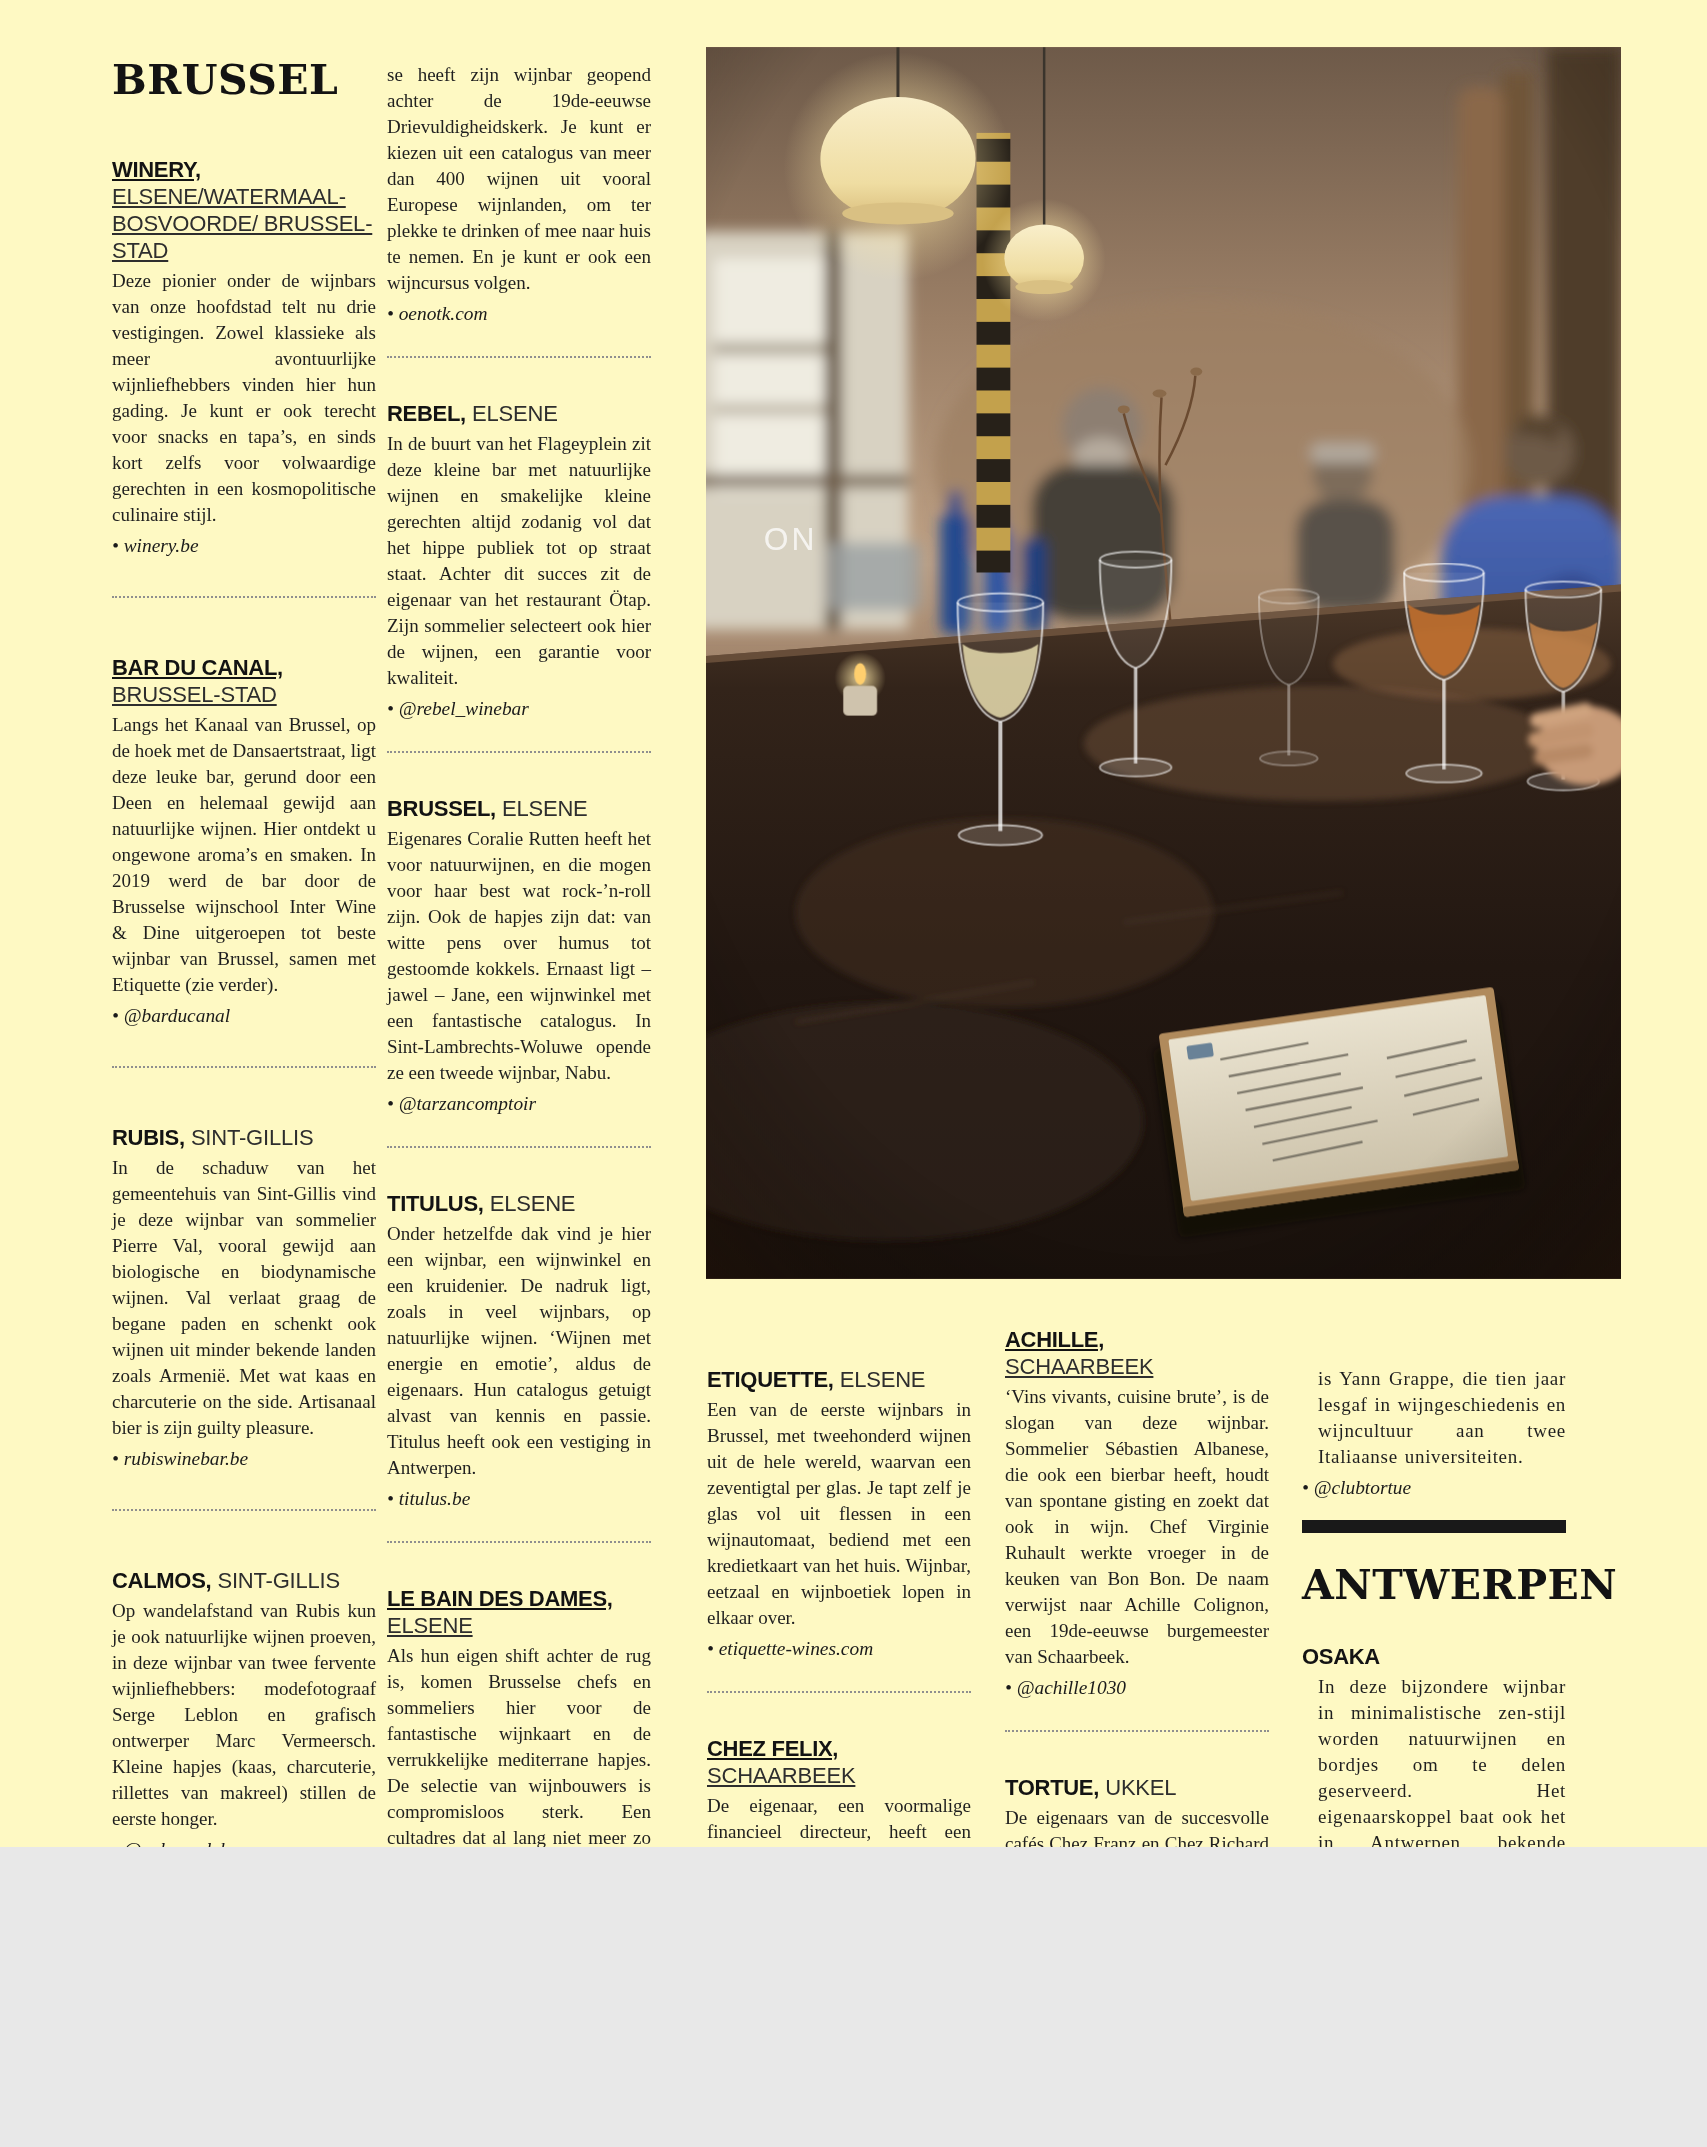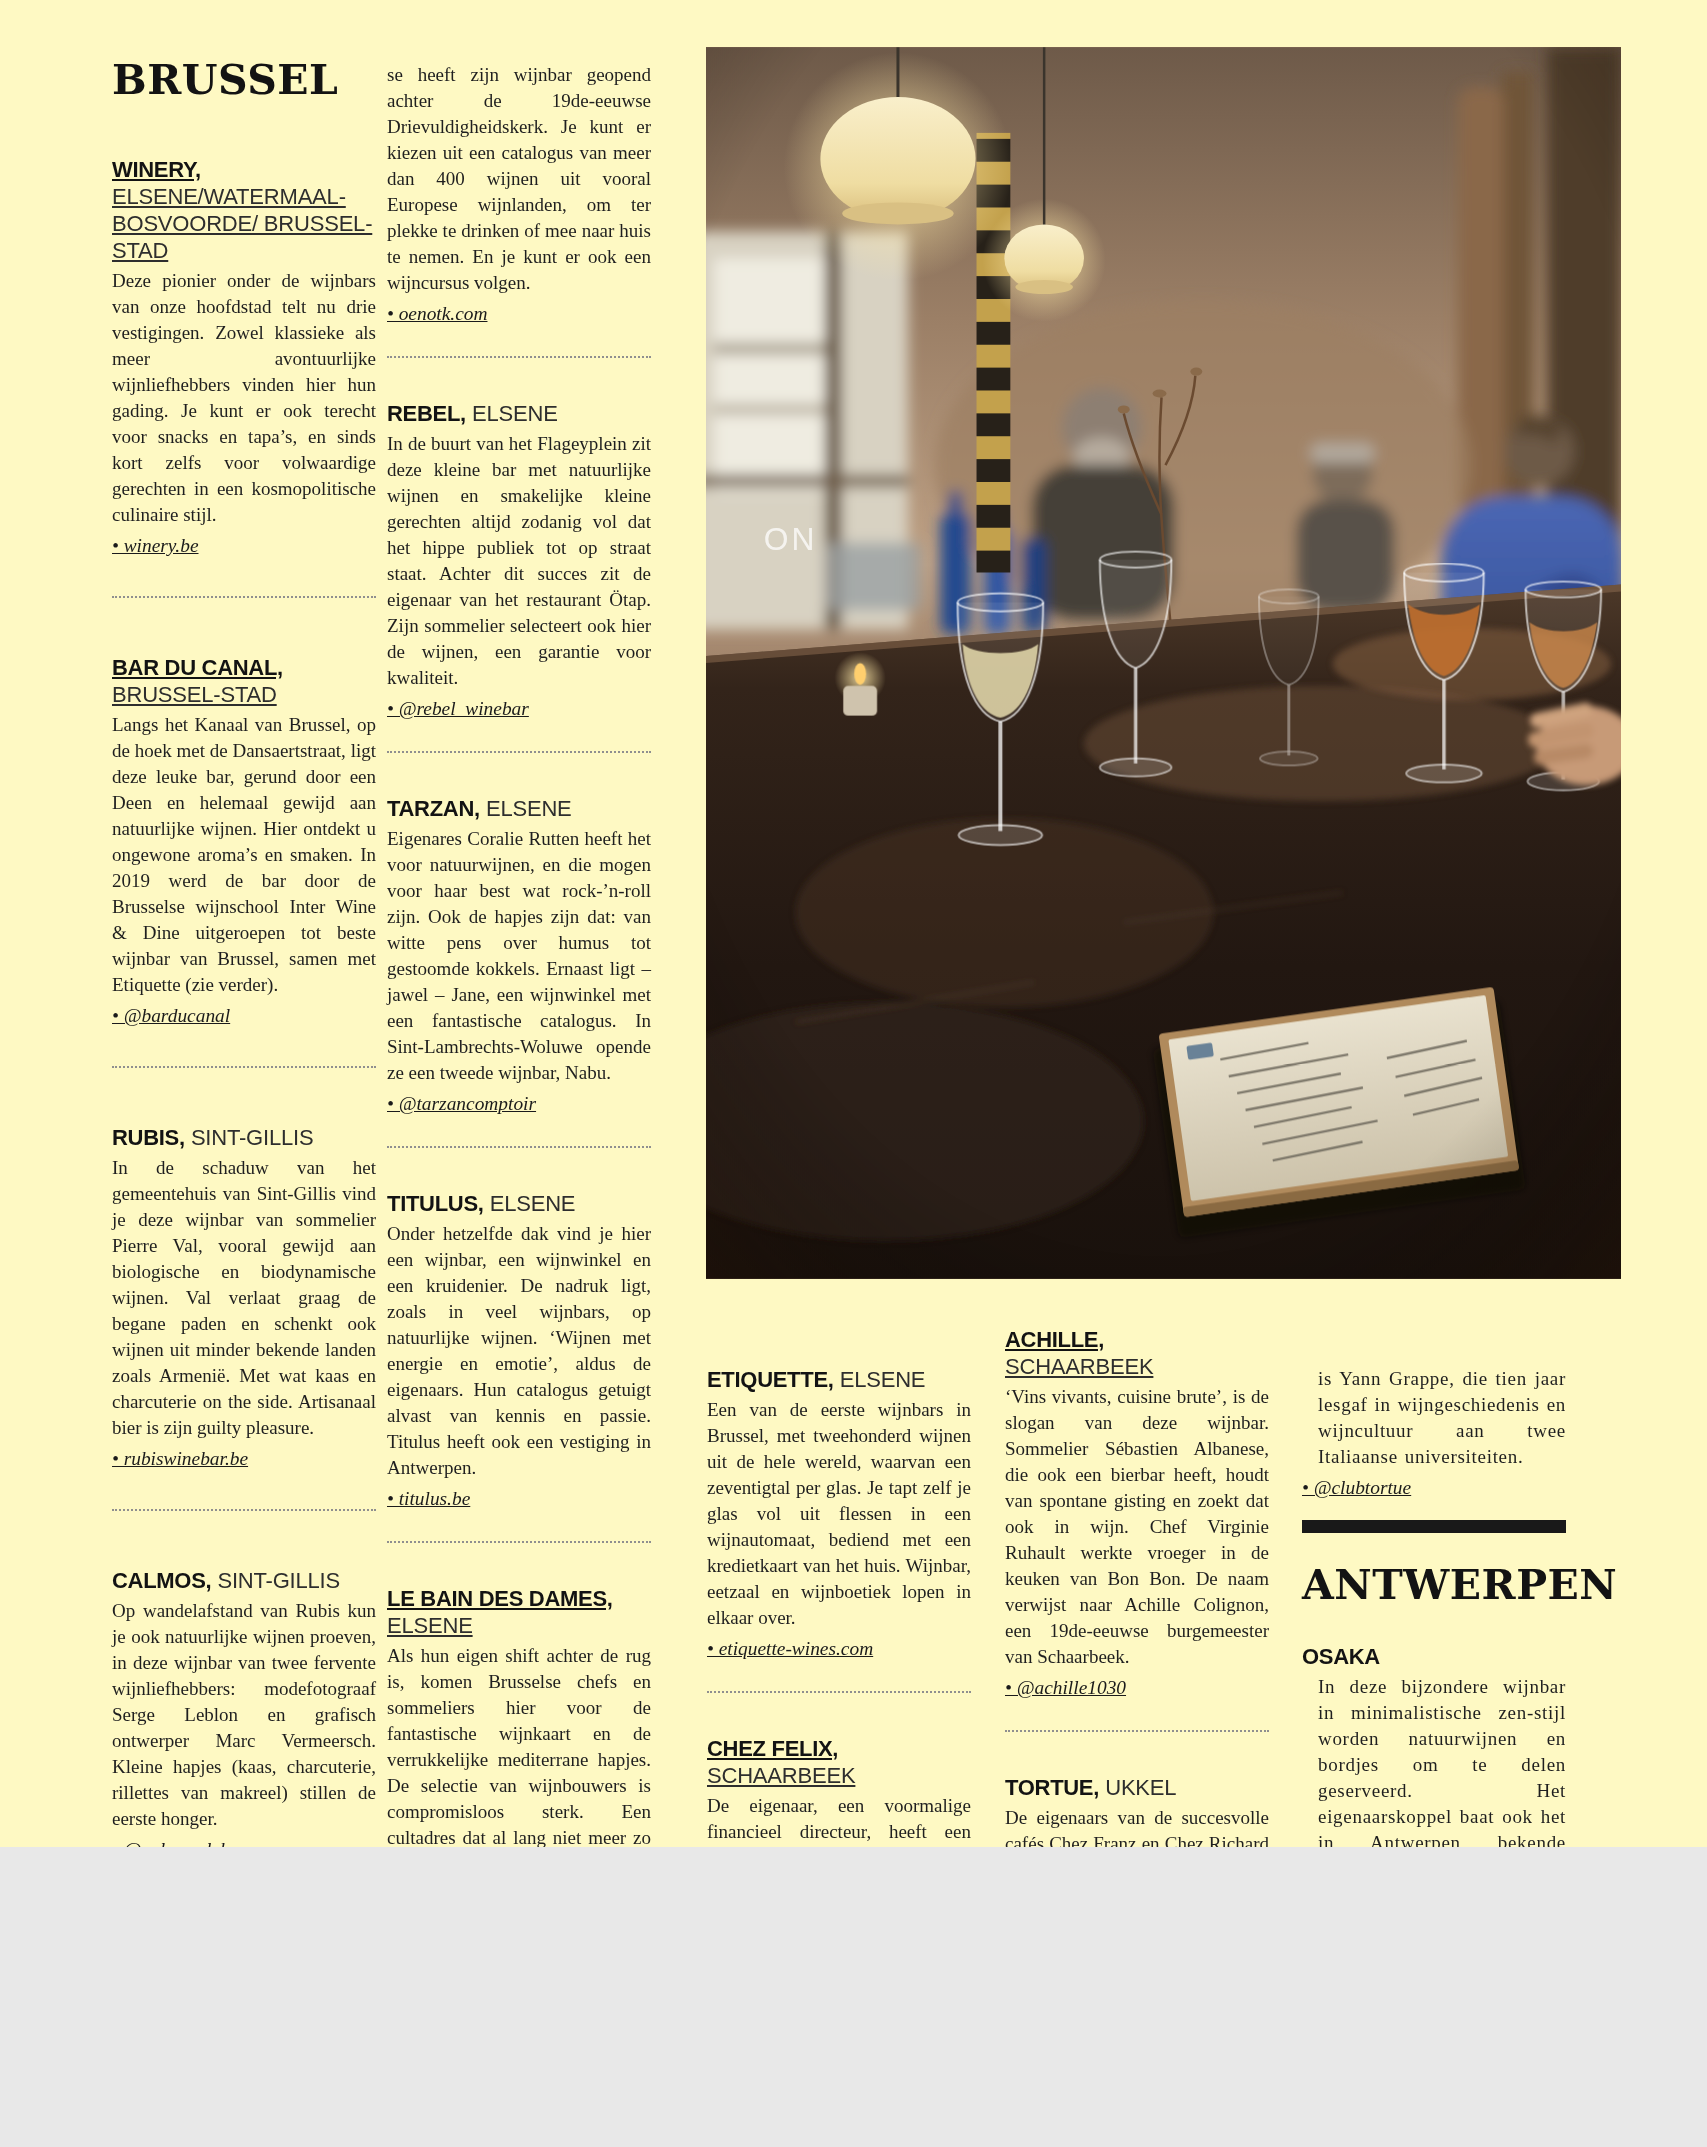--- a/index.html
+++ b/index.html
@@ -16,21 +16,21 @@
                  line-height:44px;letter-spacing:0.5px;color:#131313;margin:0 0 54px;}
   .col5 .section-title{margin:30px 0 36px;}
 
   .ehead{margin:0 0 4px;font-family:"Liberation Sans",sans-serif;font-size:22px;
          line-height:27px;font-weight:normal;}
   .ename{font-weight:bold;color:#131313;letter-spacing:-0.3px;}
   .eloc{font-weight:normal;color:#2e2e2e;letter-spacing:-0.2px;}
   .block{display:block;text-decoration:underline;}
   .ebody{margin:0;font-size:19px;line-height:26px;text-align:justify;color:#1f1f1f;}
   .loose{letter-spacing:0.7px;word-spacing:1.5px;margin-left:16px;}
-  .econtact{margin:4px 0 0;font-style:italic;font-size:19.4px;line-height:28px;color:#1b1b1b;text-decoration:underline;}
+  .econtact{margin:4px 0 0;font-style:italic;font-size:19.4px;line-height:28px;color:#1b1b1b;}
   .div{height:0;border-top:2px dotted #8f8f8f;margin:28px 0 42px;}
   .col1 .div{margin:36px 0 56px;}
   .div.trailing{margin-bottom:0;}
   .blackbar{height:13px;background:#191919;margin:18px 0 0;}
 
   .photo{position:absolute;left:706px;top:47px;width:915px;height:1232px;overflow:hidden;
          background:#8a705a;}
   .photo svg{display:block;}
 </style>
 </head>
@@ -102,21 +102,21 @@
         <span class="ename">REBEL,</span>
         <span class="eloc">ELSENE</span>
       </h3>
       <p class="ebody">In de buurt van het Flageyplein zit deze kleine bar met natuurlijke wijnen en smakelijke kleine gerechten altijd zodanig vol dat het hippe publiek tot op straat staat. Achter dit succes zit de eigenaar van het restaurant Ötap. Zijn sommelier selecteert ook hier de wijnen, een garantie voor kwaliteit.</p>
       <p class="econtact">• @rebel_winebar</p>
     </div>
     <div class="div"></div>
 
     <div class="entry">
       <h3 class="ehead">
-        <span class="ename">TARZAN,</span>
+        <span class="ename">BRUSSEL,</span>
         <span class="eloc">ELSENE</span>
       </h3>
       <p class="ebody">Eigenares Coralie Rutten heeft het voor natuurwijnen, en die mogen voor haar best wat rock-’n-roll zijn. Ook de hapjes zijn dat: van witte pens over humus tot gestoomde kokkels. Ernaast ligt – jawel – Jane, een wijnwinkel met een fantastische catalogus. In Sint-Lambrechts-Woluwe opende ze een tweede wijnbar, Nabu.</p>
       <p class="econtact">• @tarzancomptoir</p>
     </div>
     <div class="div"></div>
 
     <div class="entry">
       <h3 class="ehead">
         <span class="ename">TITULUS,</span>

